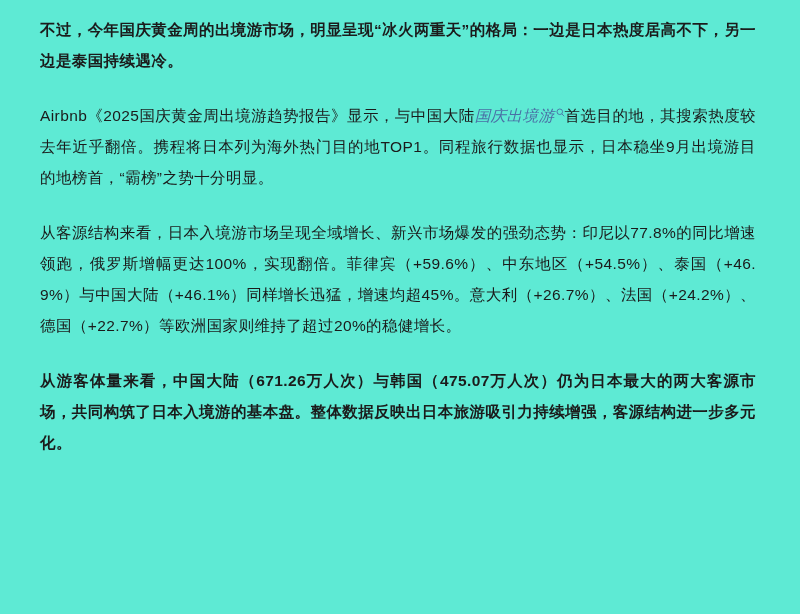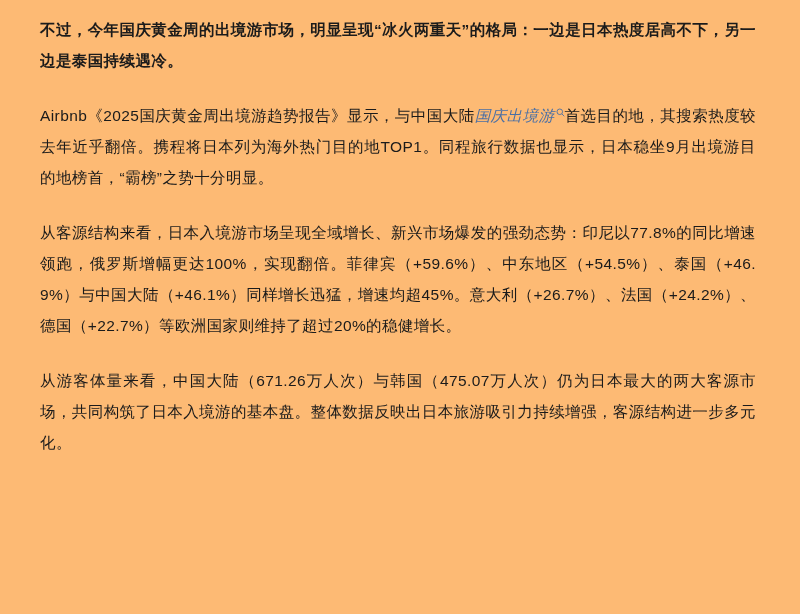--- a/index.html
+++ b/index.html
@@ -11,39 +11,40 @@
     width: 800px;
     height: 614px;
     font-family: "Liberation Sans", sans-serif;
     color: #1a1a1a;
     overflow: hidden;
   }
   .page {
     position: relative;
     width: 800px;
     height: 614px;
-    background: #fdba74;
+    background: #5eead4;
     box-sizing: border-box;
     padding: 14px 36px 0 40px;
   }
   .article {
     width: 716px;
   }
   p.para {
     margin: 0 0 24px 0;
     font-size: 15.5px;
     line-height: 31px;
     letter-spacing: 0.4px;
     text-align: justify;
     text-justify: inter-ideograph;
     color: #1b1b1b;
     word-break: break-all;
   }
   p.para:last-child {
     margin-bottom: 12px;
+    font-weight: bold;
   }
   .lead {
     font-weight: bold;
     color: #141414;
     letter-spacing: 0.6px;
   }
   .link {
     color: #4a6fa5;
     text-decoration: none;
     position: relative;

